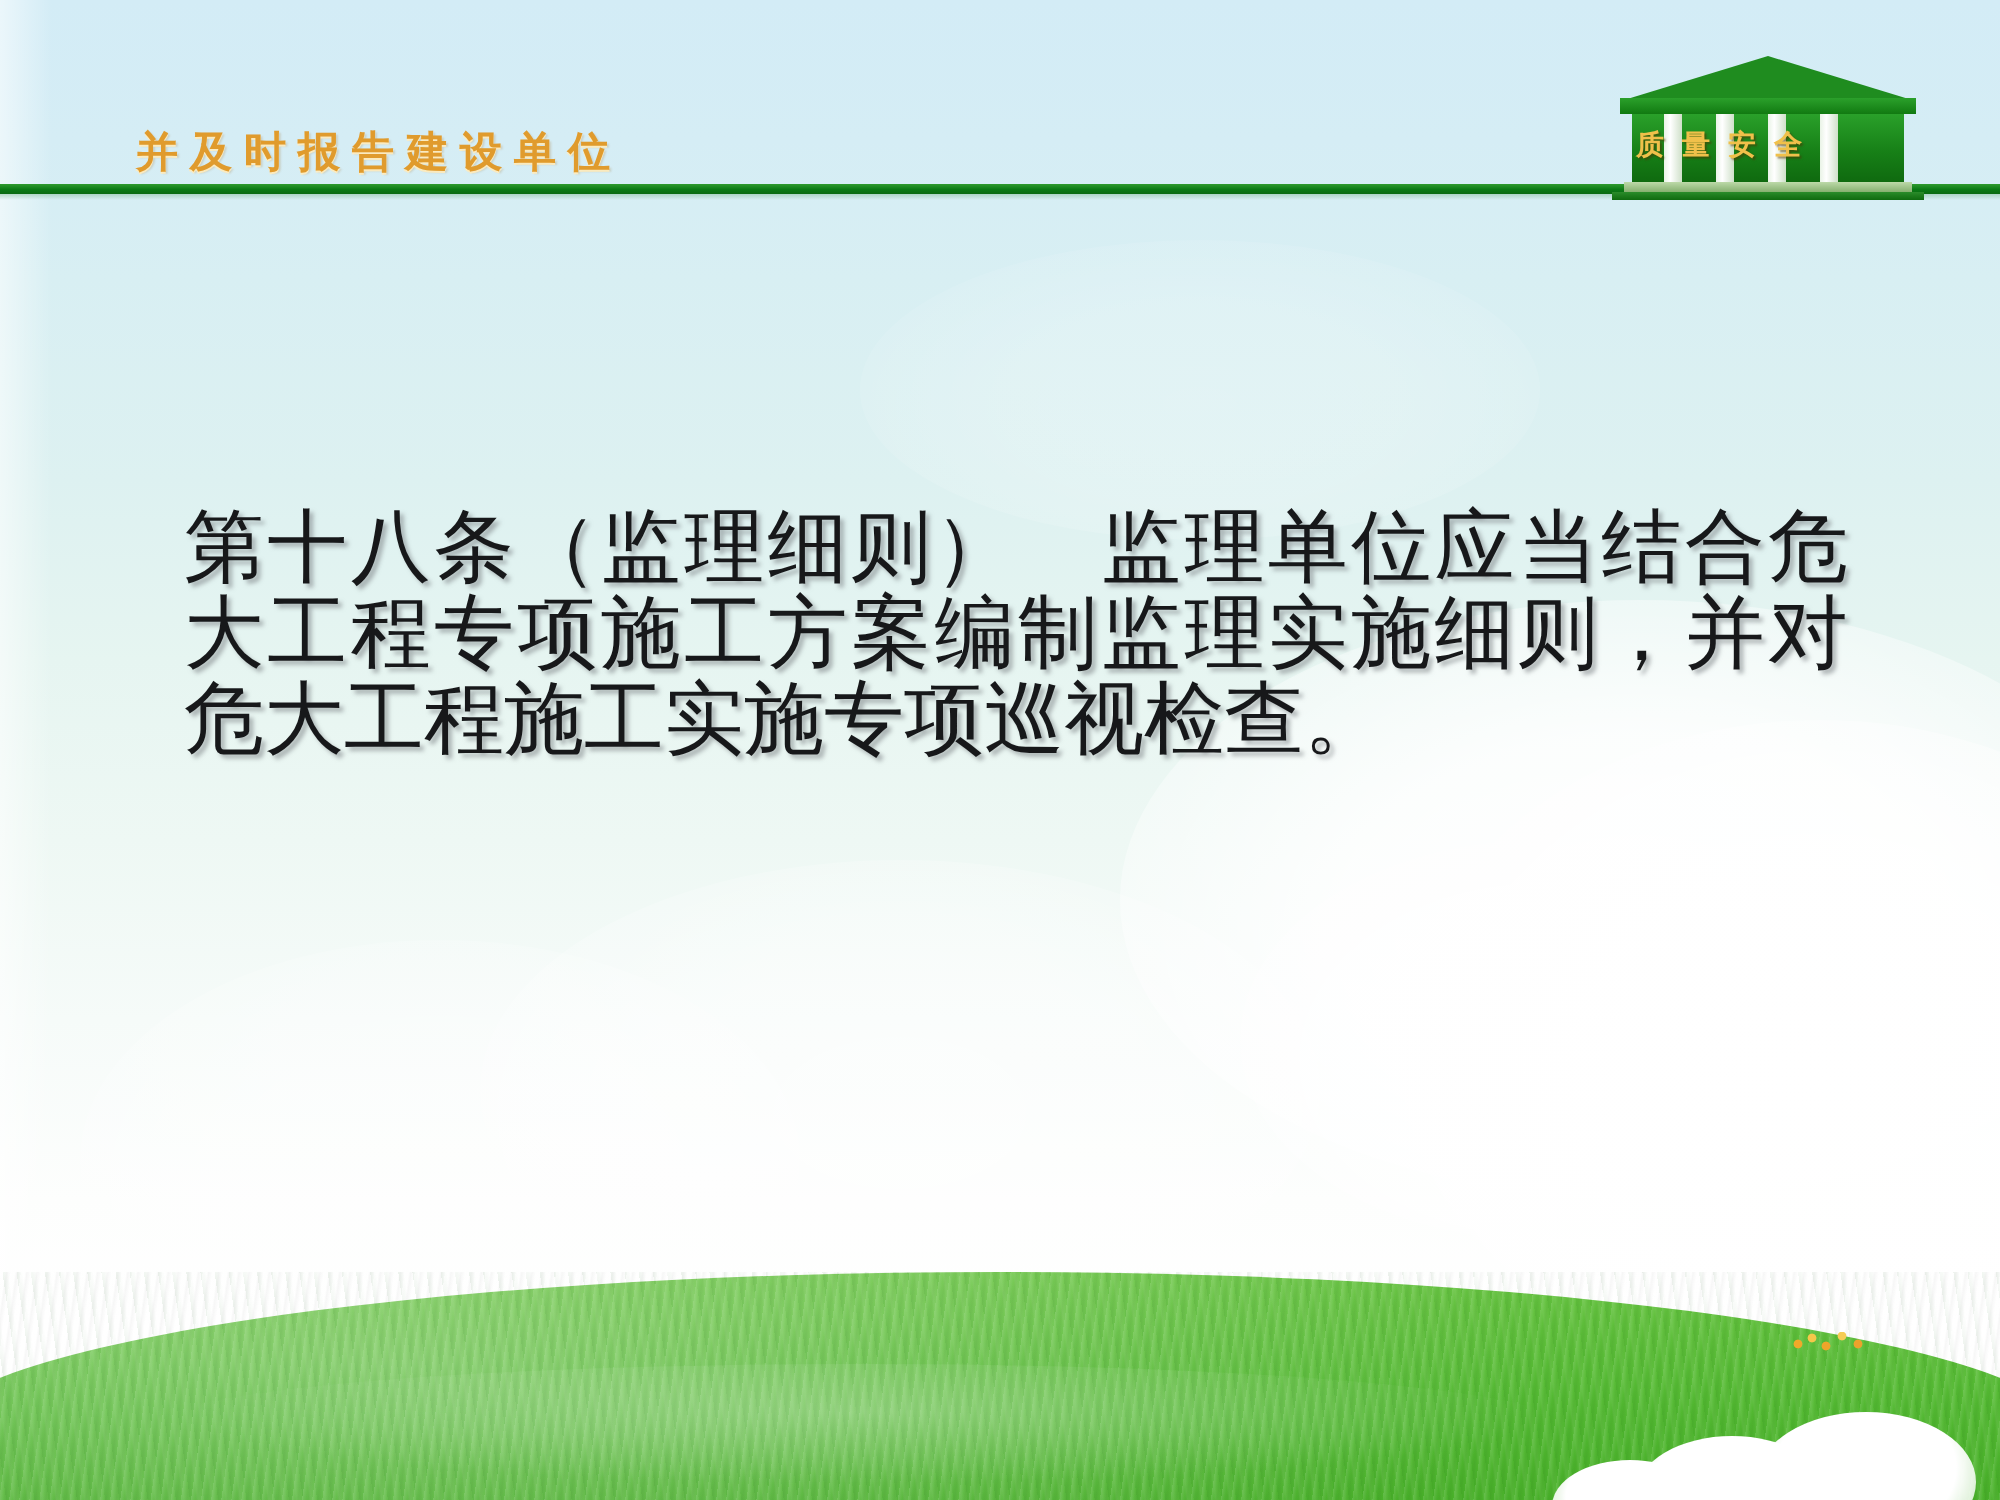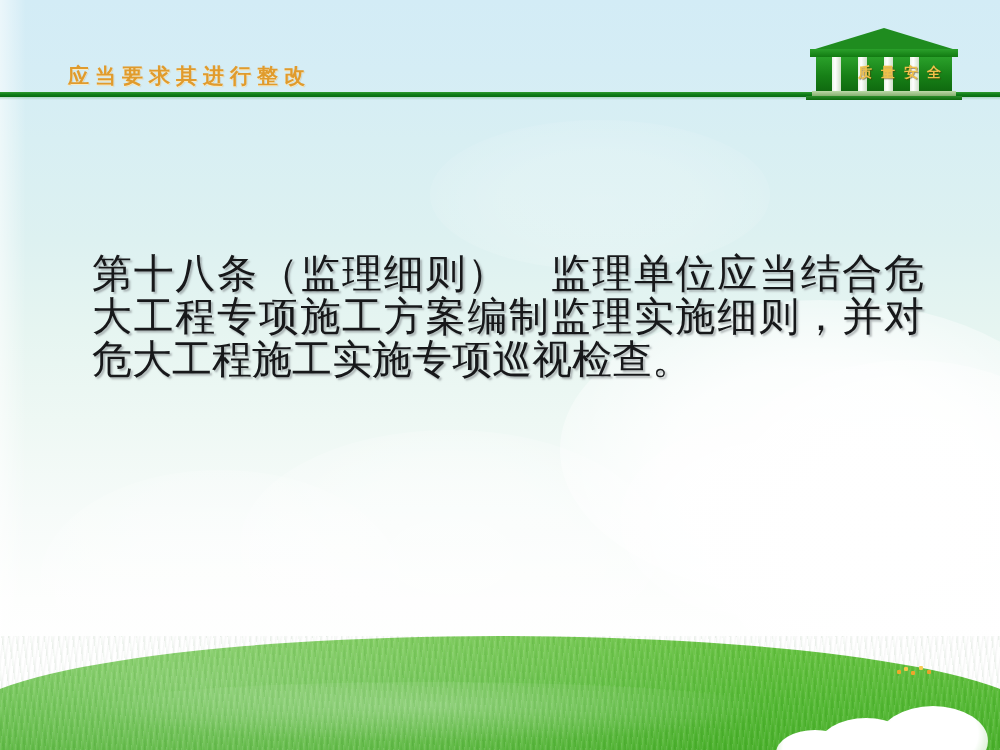--- a/index.html
+++ b/index.html
@@ -145,21 +145,21 @@
     position: absolute;
     left: 0px; top: 68px;
     width: 156px; height: 4px;
     background: linear-gradient(to bottom, #2a8c2a, #0f6a0f);
   }
   .logo-text {
     position: absolute;
     left: 12px;
     top: 36px;
     width: 132px;
-    text-align: right;
+    text-align: left;
     font-family: "Liberation Sans", "DejaVu Sans", sans-serif;
     font-size: 14px;
     font-weight: bold;
     letter-spacing: 9px;
     color: #f0c04a;
     text-shadow: 1px 1px 1px rgba(80,50,0,.55);
     white-space: nowrap;
   }
 
   
@@ -255,21 +255,21 @@
   <div class="sky-left-band"></div>
 
   <div class="cloud cloud-f"></div>
   <div class="cloud cloud-e"></div>
   <div class="cloud cloud-d"></div>
   <div class="cloud cloud-a"></div>
   <div class="cloud cloud-b"></div>
   <div class="cloud cloud-c"></div>
 
   <div class="header">
-    <div class="header-title">应当要求其进行整改</div>
+    <div class="header-title">并及时报告建设单位</div>
     <div class="header-rule"></div>
     <div class="header-rule-shadow"></div>
 
     <div class="logo">
       <div class="logo-pediment"></div>
       <div class="logo-architrave"></div>
       <div class="logo-body"></div>
       <div class="logo-col logo-c1"></div>
       <div class="logo-col logo-c2"></div>
       <div class="logo-col logo-c3"></div>

